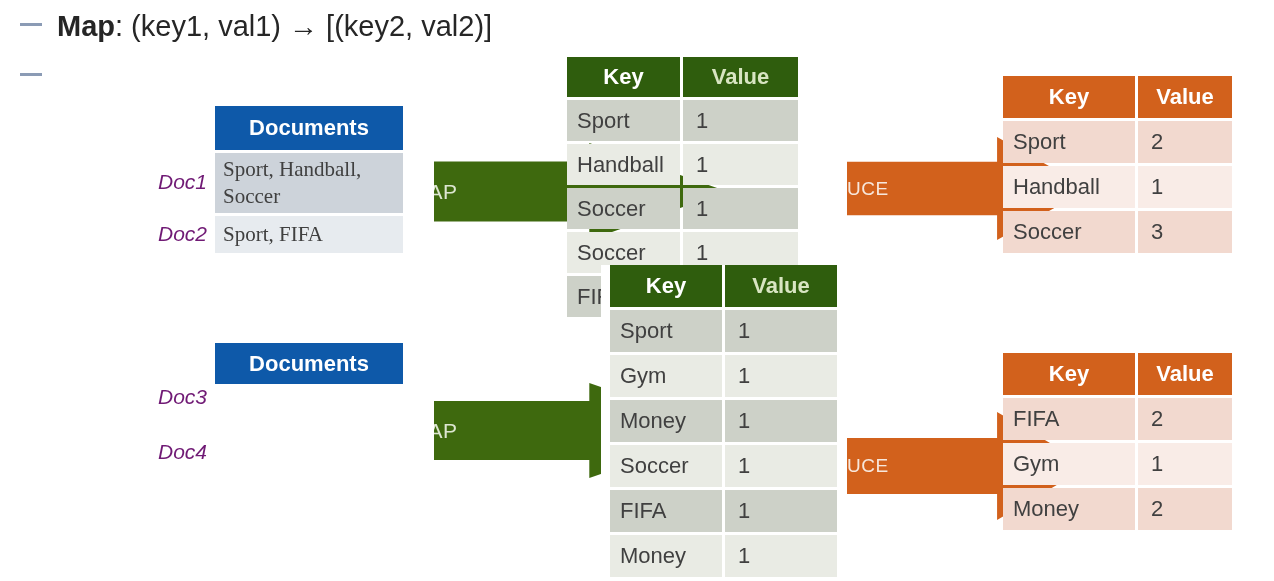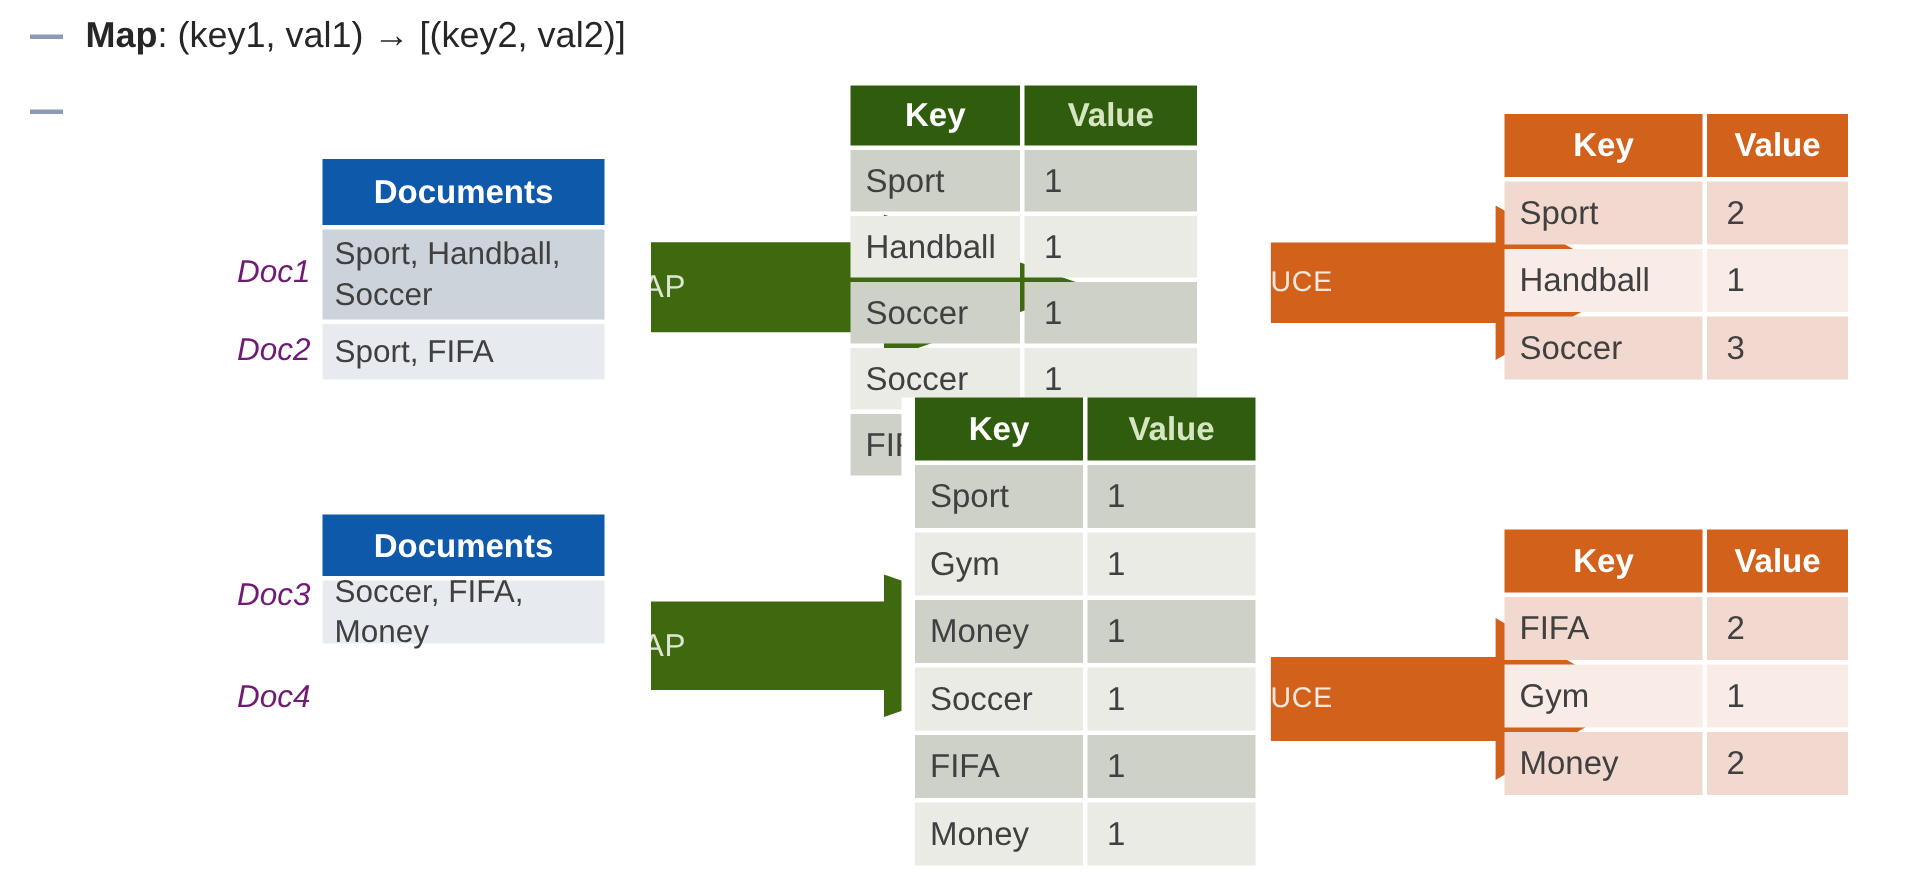--- a/index.html
+++ b/index.html
@@ -3,38 +3,38 @@
 <meta charset="utf-8">
 <style>
   * { margin:0; padding:0; box-sizing:border-box; }
   html,body { background:#ffffff; }
   .canvas {
     position:relative; width:1274px; height:581px; background:#ffffff;
     font-family:"Liberation Sans", sans-serif; overflow:hidden;
   }
 
   
-  .bullet-text { position:absolute; font-size:24px; color:#262626; white-space:nowrap; }
+  .bullet-text { position:absolute; font-size:29px; color:#262626; white-space:nowrap; }
   .bullet-term { font-weight:bold; }
   .bullet-dash { position:absolute; width:22px; height:3px; background:#8b9bb5; }
 
   
   .tbl { position:absolute; }
   .trow { display:flex; gap:3px; margin-bottom:3px; }
   .cell { display:flex; align-items:center; font-size:22px; color:#404040; }
   .hcell { display:flex; align-items:center; justify-content:center;
            font-size:22px; font-weight:bold; color:#ffffff; }
 
   
   .doc-tbl { width:188px; }
   .doc-header { height:44px; background:#0e59a9; margin-bottom:3px;
                 display:flex; align-items:center; justify-content:center;
                 color:#fff; font-weight:bold; font-size:22px; }
   .doc-tbl.t2 .doc-header { height:41px; }
-  .doc-cell { width:218px; padding:0 8px; font-size:21px; line-height:1.3; }
+  .doc-cell { width:218px; padding:0 8px; font-size:21px; line-height:1.3;font-family:Liberation Serif, serif; }
   .doc-row1 { background:#cdd3da; }
   .doc-row2 { background:#e7ebef; }
   .doc-tbl.t1 .doc-row1 { height:60px; }
   .doc-tbl.t1 .doc-row2 { height:37px; }
   .doc-tbl.t2 .doc-cell { height:42px; }
   .doc-label { position:absolute; left:112px; width:95px; text-align:right;
                font-style:italic; font-size:21px; color:#701a75; }
 
   
   .kv-tbl .hcell.key { width:var(--kw); }
@@ -134,26 +134,23 @@
       <div class="cell val">1</div>
     </div>
     <div class="trow r-dark">
       <div class="cell key">Soccer</div>
       <div class="cell val">3</div>
     </div>
   </div>
 
   <div class="tbl doc-tbl t2" style="left:215px; top:343px;">
     <div class="doc-header">Documents</div>
-    <div class="trow">
-      <div class="cell doc-cell doc-row2">Soccer, FIFA, Money</div>
-    </div>
   </div>
   <div class="doc-label" style="top:385px;">Doc3</div>
-  <div class="doc-label" style="top:453px;">Doc4</div>
+  <div class="doc-label" style="top:440px;">Doc4</div>
 
   <div class="block-arrow map-arrow" style="left:434px; top:383px; width:119px; height:95px;">MAP</div>
 
   <div class="white-backing" style="left:601px; top:265px; width:244px; height:316px;"></div>
 
   <div class="tbl kv-tbl green g2" style="left:610px; top:265px;">
     <div class="trow">
       <div class="hcell key">Key</div>
       <div class="hcell val">Value</div>
     </div>

